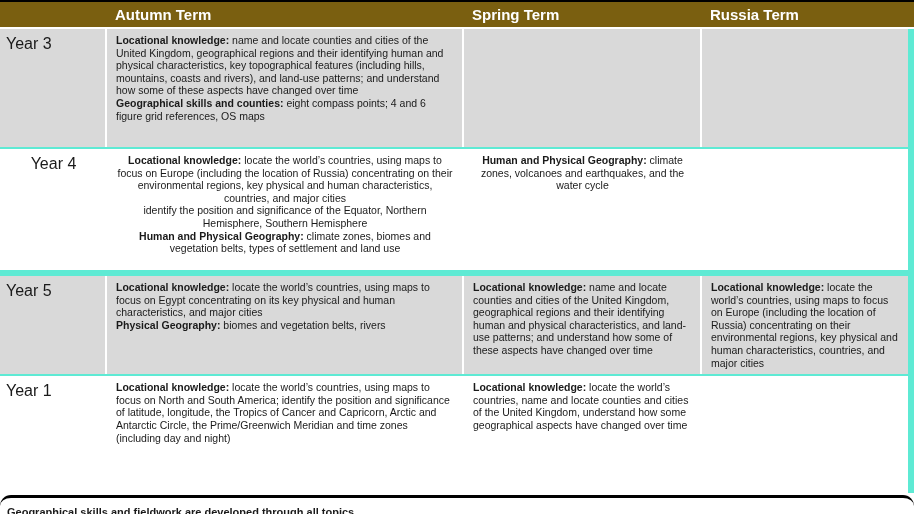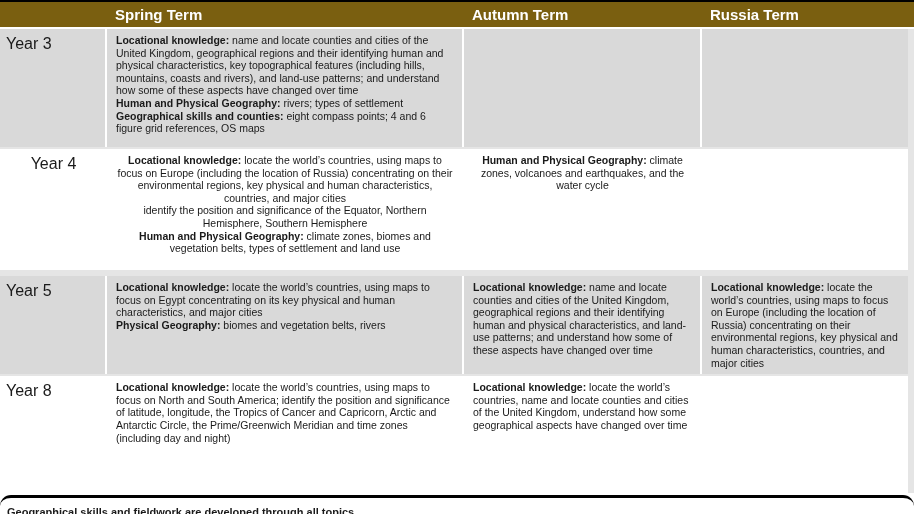--- a/index.html
+++ b/index.html
@@ -22,21 +22,21 @@
   }
   .hc {
     color:var(--header-text,#ffffff);
     font-weight:bold;
     font-size:15px;
     padding-left:8px;
     white-space:nowrap;
   }
 
   
-  .body-rows { padding-right:20px; background:#e5e5e5; }
+  .body-rows { padding-right:20px; background:#5eead4; }
   .row {
     display:grid;
     grid-template-columns:105px 355px 236px 206px;
     column-gap:2px;
     margin-top:2px;
     background:#ffffff;
   }
   .row .cell { background:var(--row-white,#ffffff); }
   .row.shaded .cell { background:var(--row-gray,#d9d9d9); }
   .row-y3 { min-height:118px; }
@@ -71,31 +71,30 @@
     padding:8px 0 0 7px;
   }
 </style>
 </head>
 <body>
 
 <div class="sheet">
 
   <div class="head-row">
     <div class="hc"></div>
+    <div class="hc">Autumn Term</div>
     <div class="hc">Spring Term</div>
-    <div class="hc">Autumn Term</div>
     <div class="hc">Russia Term</div>
   </div>
 
   <div class="body-rows" id="body-rows">
       <div class="row row-y3 shaded">
         <div class="cell year-label">Year 3</div>
         <div class="cell">
           <p class="entry"><b>Locational knowledge:</b> name and locate counties and cities of the United Kingdom, geographical regions and their identifying human and physical characteristics, key topographical features (including hills, mountains, coasts and rivers), and land-use patterns; and understand how some of these aspects have changed over time</p>
-          <p class="entry"><b>Human and Physical Geography:</b> rivers; types of settlement</p>
           <p class="entry"><b>Geographical skills and counties:</b> eight compass points; 4 and 6 figure grid references, OS maps</p>
         </div>
         <div class="cell"></div>
         <div class="cell"></div>
       </div>
       <div class="row row-y4">
         <div class="cell year-label">Year 4</div>
         <div class="cell">
           <p class="entry"><b>Locational knowledge:</b> locate the world’s countries, using maps to focus on Europe (including the location of Russia) concentrating on their environmental regions, key physical and human characteristics, countries, and major cities</p>
           <p class="entry">identify the position and significance of the Equator, Northern Hemisphere, Southern Hemisphere</p>
@@ -113,21 +112,21 @@
           <p class="entry"><b>Physical Geography:</b> biomes and vegetation belts, rivers</p>
         </div>
         <div class="cell">
           <p class="entry"><b>Locational knowledge:</b> name and locate counties and cities of the United Kingdom, geographical regions and their identifying human and physical characteristics, and land-use patterns; and understand how some of these aspects have changed over time</p>
         </div>
         <div class="cell">
           <p class="entry"><b>Locational knowledge:</b> locate the world’s countries, using maps to focus on Europe (including the location of Russia) concentrating on their environmental regions, key physical and human characteristics, countries, and major cities</p>
         </div>
       </div>
       <div class="row row-y6">
-        <div class="cell year-label">Year 8</div>
+        <div class="cell year-label">Year 1</div>
         <div class="cell">
           <p class="entry"><b>Locational knowledge:</b> locate the world’s countries, using maps to focus on North and South America; identify the position and significance of latitude, longitude, the Tropics of Cancer and Capricorn, Arctic and Antarctic Circle, the Prime/Greenwich Meridian and time zones (including day and night)</p>
         </div>
         <div class="cell">
           <p class="entry"><b>Locational knowledge:</b> locate the world’s countries, name and locate counties and cities of the United Kingdom, understand how some geographical aspects have changed over time</p>
         </div>
         <div class="cell"></div>
       </div>
     </div>
 

